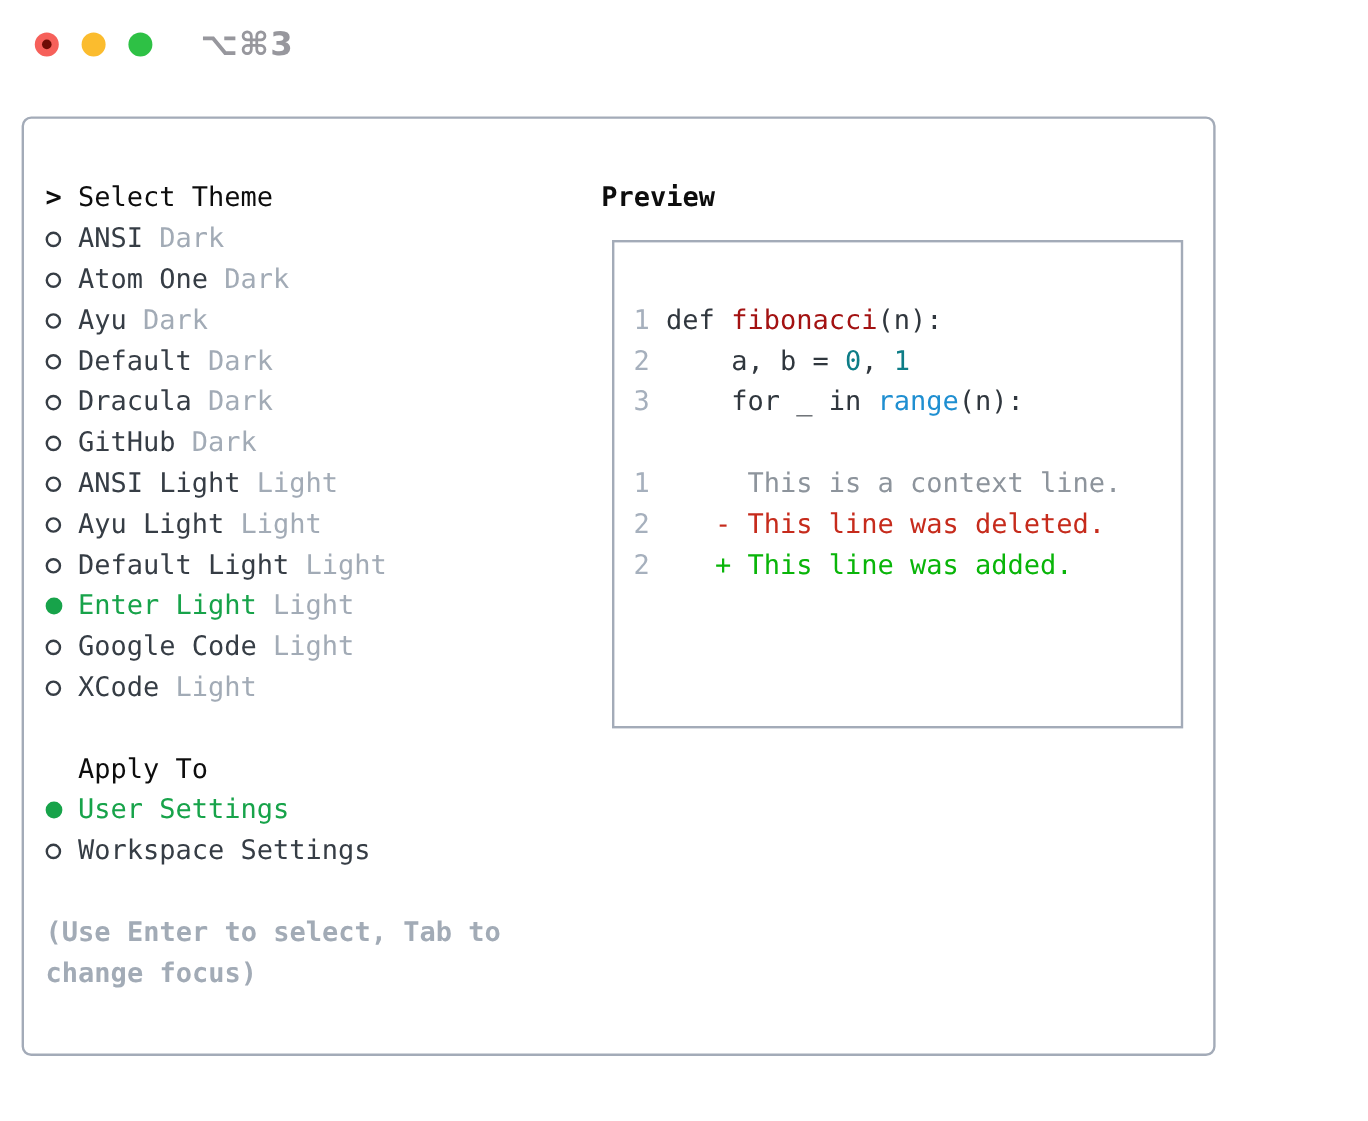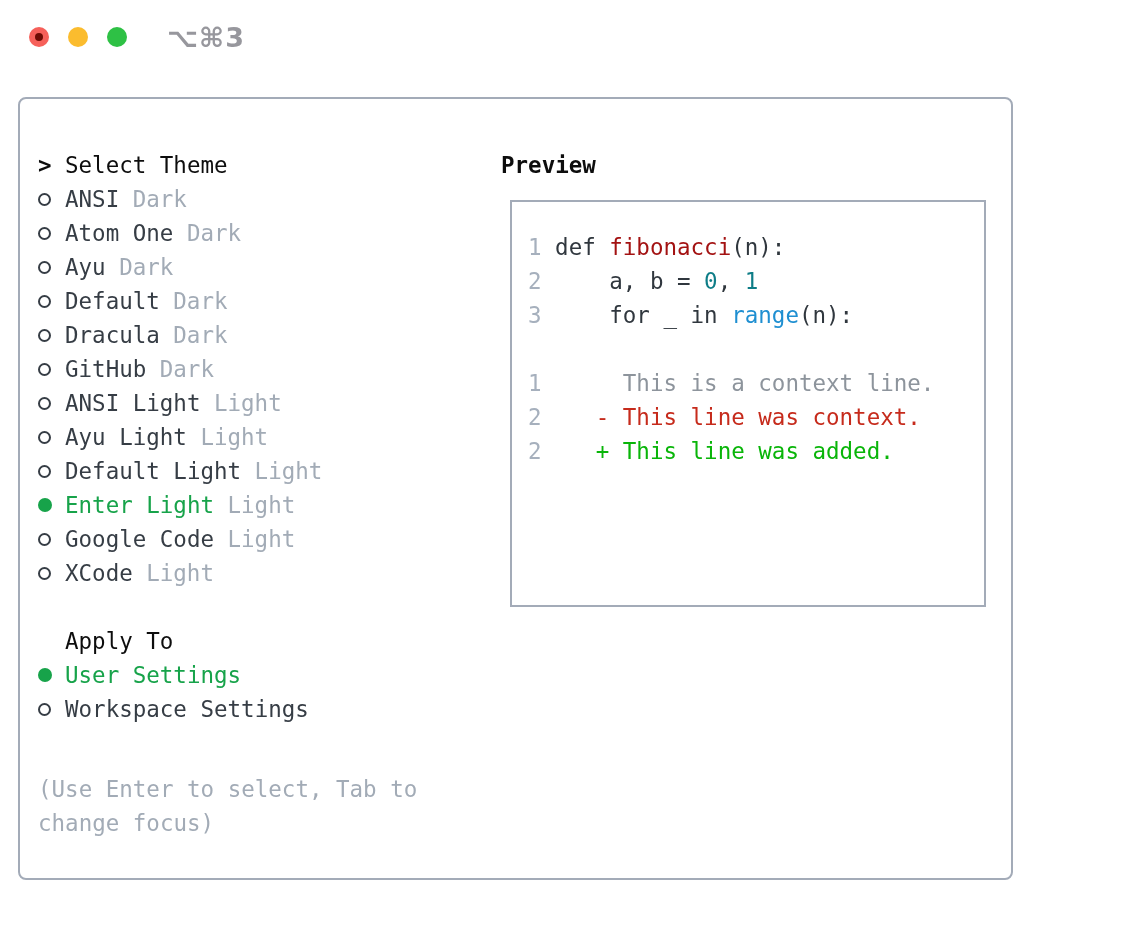--- a/index.html
+++ b/index.html
@@ -39,32 +39,32 @@
   .dot { width:13px; height:13px; border-radius:50%; border:2px solid var(--text-dark); }
   .dot-filled { border:none; width:14px; height:14px; background:var(--accent-green); }
   .hdr-marker { color:var(--heading-black); font-weight:700; }
   .hdr-label { color:var(--heading-black); font-weight:400; }
   .item-name { color:var(--text-dark); }
   .item-suffix { color:var(--muted); margin-left:13.5px; }
   .row.selected .item-name { color:var(--accent-green); }
   .spacer { height:34px; }
   .apply-hdr { color:var(--heading-black); }
   .hint {
-    width:430px; color:var(--muted); line-height:34px; margin-top:12px;
-    white-space:normal; word-spacing:0;
+    width:430px; color:var(--muted); line-height:34px; margin-top:0;
+    white-space:normal; word-spacing:0;font-weight:bold;
   }
 
   
   .preview-heading {
     position:absolute; left:481px; top:49px; height:34px; line-height:34px;
     color:var(--heading-black); font-weight:700;
   }
   .preview-box {
     position:absolute; left:490px; top:101px; width:476px; height:407px;
-    border:2px solid var(--border); background:#fff; padding:28px 0 0 16px;
+    border:2px solid var(--border); background:#fff; padding:48px 0 0 16px;
     overflow:hidden;
   }
   .pline { white-space:pre; height:34px; line-height:34px; }
   .ln { color:var(--linenum); }
   .seg-plain   { color:var(--code-plain); }
   .seg-func    { color:var(--func-red); }
   .seg-number  { color:var(--num-teal); }
   .seg-builtin { color:var(--builtin-blue);margin-top:36px; }
   .seg-context { color:var(--context-gray); }
   .seg-deleted { color:var(--deleted-red); }
@@ -120,19 +120,19 @@
 
     <div class="preview-heading">Preview</div>
 
     <div class="preview-box">
       <div id="preview-lines">
           <div class="pline"><span class="ln">1 </span><span class="seg-plain">def </span><span class="seg-func">fibonacci</span><span class="seg-plain">(n):</span></div>
           <div class="pline"><span class="ln">2 </span><span class="seg-plain">    a, b = </span><span class="seg-number">0</span><span class="seg-plain">, </span><span class="seg-number">1</span></div>
           <div class="pline"><span class="ln">3 </span><span class="seg-plain">    for _ in </span><span class="seg-builtin">range</span><span class="seg-plain">(n):</span></div>
           <div class="pline"><span class="ln"></span></div>
           <div class="pline"><span class="ln">1 </span><span class="seg-context">     This is a context line.</span></div>
-          <div class="pline"><span class="ln">2 </span><span class="seg-plain">   </span><span class="seg-deleted">- This line was context.</span></div>
+          <div class="pline"><span class="ln">2 </span><span class="seg-plain">   </span><span class="seg-deleted">- This line was deleted.</span></div>
           <div class="pline"><span class="ln">2 </span><span class="seg-plain">   </span><span class="seg-added">+ This line was added.</span></div>
         </div>
     </div>
 
   </div>
 </div>
 
 </body></html>

